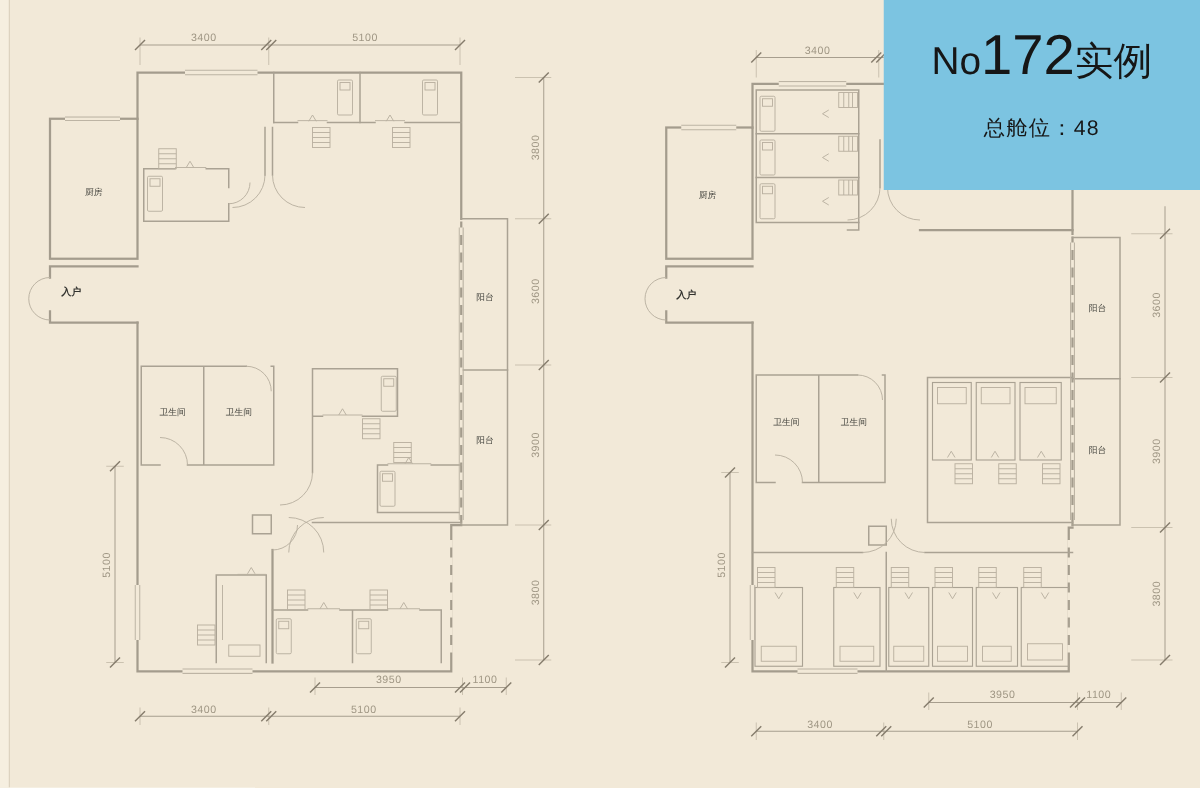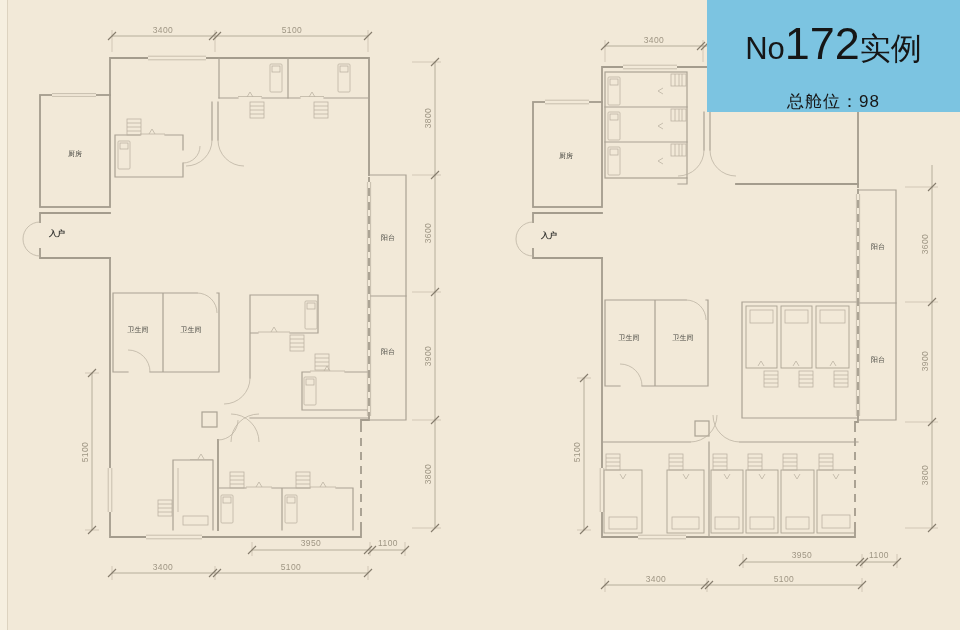--- a/index.html
+++ b/index.html
@@ -12,21 +12,21 @@
   .c{stroke:#aaa293;stroke-width:0.9;fill:none;}
   .t{stroke:#b9b0a0;stroke-width:0.75;fill:none;}
   .bgo{stroke:#f2e9d8;fill:none;}
   .d{stroke:#a79e8e;stroke-width:0.8;fill:none;}
   .ext{stroke:#bdb4a3;stroke-width:0.6;fill:none;}
   .tkk{stroke:#857c6c;stroke-width:1.1;fill:none;}
   text{font-family:"Liberation Sans","DejaVu Sans",sans-serif;}
   .dim{font-size:8.5px;fill:#9f9684;text-anchor:middle;letter-spacing:0.4px;}
   .lbl{font-size:7px;fill:#45453f;text-anchor:middle;}
   .lbl2{font-size:8px;fill:#33332f;text-anchor:middle;font-weight:600;}
-  #banner{position:absolute;left:707px;top:0;width:253px;height:112px;background:#7cc4e1;color:#161616;text-align:center;}
+  #banner{position:absolute;left:707px;top:0;width:253px;height:152px;background:#7cc4e1;color:#161616;text-align:center;}
   #banner .title{margin-top:18px;line-height:52px;white-space:nowrap;}
   #banner .no{font-size:31px;}
   #banner .num{font-size:45px;}
   #banner .suffix{font-size:31px;}
   #banner .capacity{margin-top:10px;font-size:17px;letter-spacing:1px;}
 </style>
 </head>
 <body>
 
 <div id="stage">
@@ -350,15 +350,15 @@
           </g>
         <text class="dim" transform="rotate(-90 580 452)" x="580" y="452">5100</text>
       </g>
     </g>
   </svg>
 
   <div id="banner" style="background: rgb(124, 196, 225); color: rgb(22, 22, 22);">
     <div class="title">
       <span class="no">No</span><span class="num">172</span><span class="suffix">实例</span>
     </div>
-    <div class="capacity">总舱位：98</div>
+    <div class="capacity">总舱位：48</div>
   </div>
 </div>
 
 </body></html>

